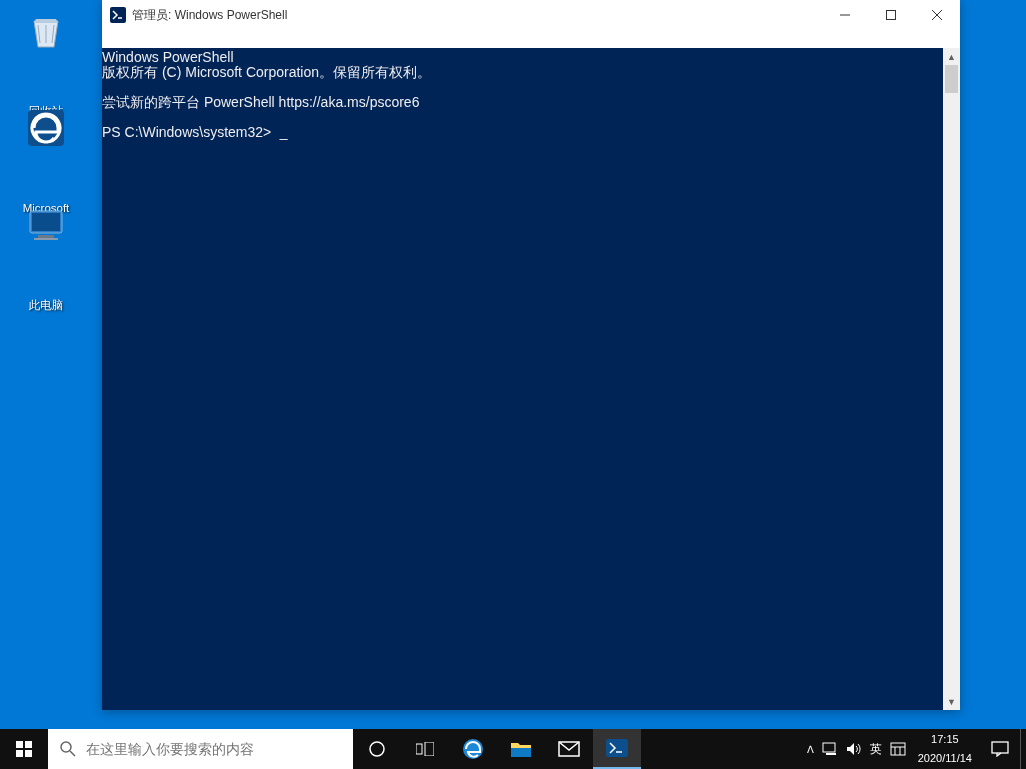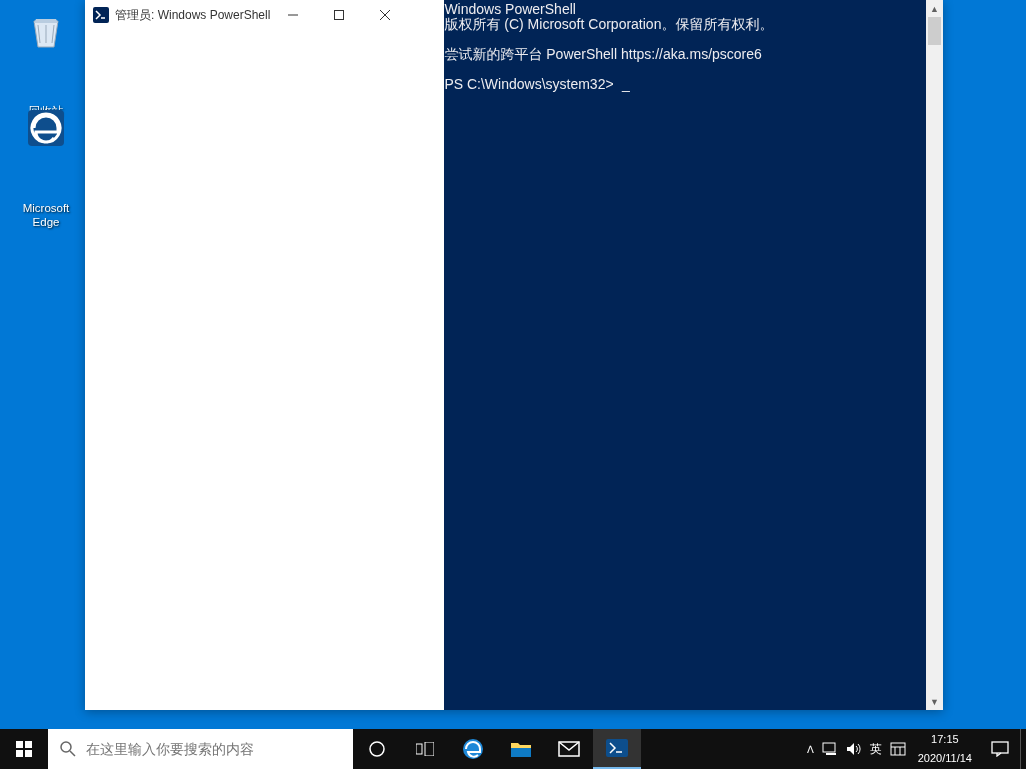--- a/index.html
+++ b/index.html
@@ -7,26 +7,26 @@
 
     
     .desktop { position: absolute; top: 0; left: 0; width: 100%; height: 729px; }
     .desktop-icons { position: absolute; top: 5px; left: 8px; width: 76px; }
     .desktop-icon { display: flex; flex-direction: column; align-items: center; width: 76px; height: 85px; padding: 2px 0; margin-bottom: 12px; cursor: pointer; text-align: center; gap: 48px; }
     .desktop-icon.selected { background: rgba(120,180,230,0.5); border: 1px solid rgba(170,220,255,0.8); }
     .dicon-vis { width: 44px; height: 44px; display: flex; align-items: center; justify-content: center; margin-top: 2px; }
     .desktop-icon .label { color: #fff; font-size: 11.5px; text-shadow: 1px 1px 2px rgba(0,0,0,.8); margin-top: 4px; line-height: 1.2; white-space: pre-line; max-width: 72px; word-break: break-all; }
 
     
-    .ps-window { position: absolute; top: 0; left: 85px; width: 858px; height: 710px; background: #fff; display: flex; box-shadow: 0 2px 10px rgba(0,0,0,.3); }
+    .ps-window { position: absolute; top: 0; left: 102px; width: 858px; height: 710px; background: #fff; display: flex; flex-direction: column; box-shadow: 0 2px 10px rgba(0,0,0,.3); gap: 18px; }
     .titlebar { height: 30px; background: #fff; display: flex; align-items: center; }
     .tb-icon { margin: 0 6px 0 8px; width: 16px; height: 16px; }
     .tb-title { flex: 1; font-size: 12px; color: #333; }
     .tb-btn { width: 46px; height: 30px; display: flex; align-items: center; justify-content: center; color: #333; }
-    .ps-body { flex: 1; display: flex; padding-left: 36px; }
+    .ps-body { flex: 1; display: flex; }
     .ps-console { flex: 1; background: #012456; color: #eeedf0; font-family: "NSimSun","SimSun","Consolas",monospace; font-size: 14px; line-height: 15px; padding: 2px 0 4px 0; white-space: pre; overflow: hidden; }
     .ps-scroll { width: 17px; background: #f0f0f0; display: flex; flex-direction: column; align-items: center; }
     .ps-scroll .arrow { width: 17px; height: 17px; display: flex; align-items: center; justify-content: center; color: #606060; font-size: 9px; background: #f0f0f0; }
     .ps-scroll .track { flex: 1; width: 17px; background: #f0f0f0; position: relative; }
     .ps-scroll .thumb { position: absolute; top: 0; left: 2px; width: 13px; height: 28px; background: #cdcdcd; }
 
     
     .taskbar { position: absolute; bottom: 0; left: 0; width: 100%; height: 40px; background: #101010; display: flex; align-items: stretch; color: #fff; }
     .start-btn { width: 48px; display: flex; align-items: center; justify-content: center; }
     .search-box { width: 305px; background: #fff; display: flex; align-items: center; padding: 0 12px; gap: 10px; }
@@ -61,20 +61,31 @@
       <div class="dicon-vis">
         <svg width="44" height="44" viewBox="0 0 44 44">
             <rect x="4" y="4" width="36" height="36" rx="4" fill="#0e4e8d"></rect>
             <path d="M22 8 a14 14 0 1 0 0.01 0 M10 22 a12 12 0 0 1 24 0 L34 26 L12 26 a10 10 0 0 0 18 6" fill="none" stroke="#fff" stroke-width="3"></path>
           </svg>
       </div>
       <span class="label">Microsoft
 Edge</span>
     </div>
 
+    <div class="desktop-icon">
+      <div class="dicon-vis">
+        <svg width="44" height="44" viewBox="0 0 44 44">
+            <rect x="6" y="8" width="32" height="22" rx="2" fill="#2a7cc7" stroke="#7fb3e0"></rect>
+            <rect x="8" y="10" width="28" height="18" fill="#0a4d8c"></rect>
+            <rect x="14" y="32" width="16" height="3" fill="#6a7a8a"></rect>
+            <rect x="10" y="35" width="24" height="2" fill="#8a9aab"></rect>
+          </svg>
+      </div>
+      <span class="label">此电脑</span>
+    </div>
 
 
 
 
   </div>
 
   <div class="ps-window">
     <div class="titlebar">
       <svg class="tb-icon" viewBox="0 0 16 16">
           <rect width="16" height="16" rx="2" fill="#012456"></rect>

